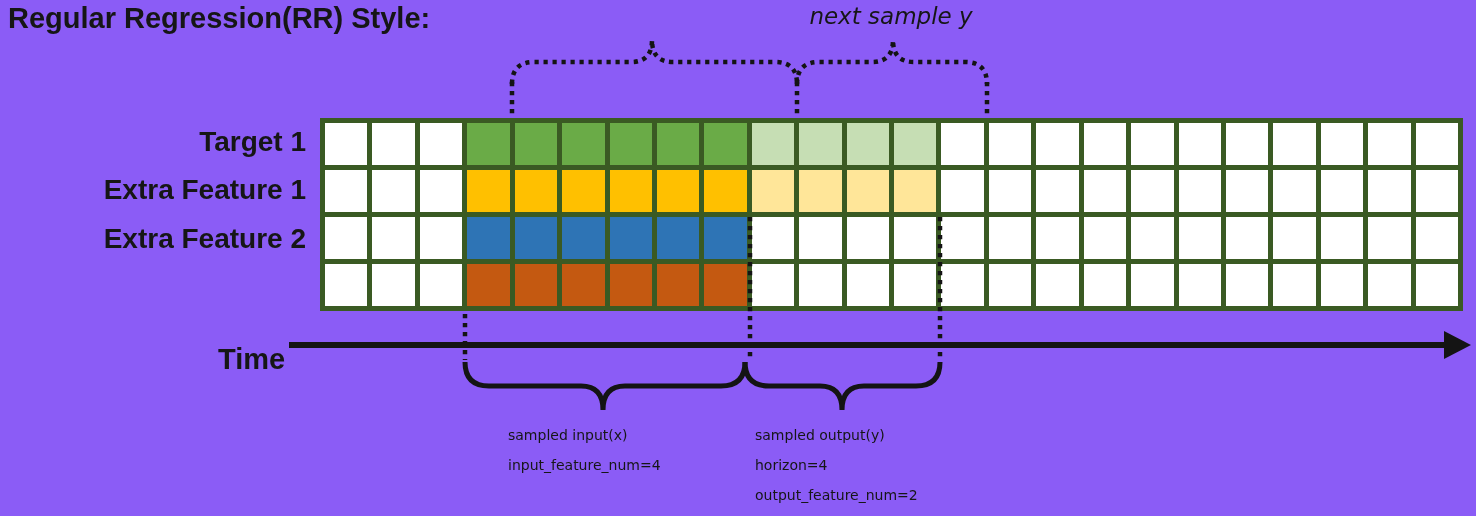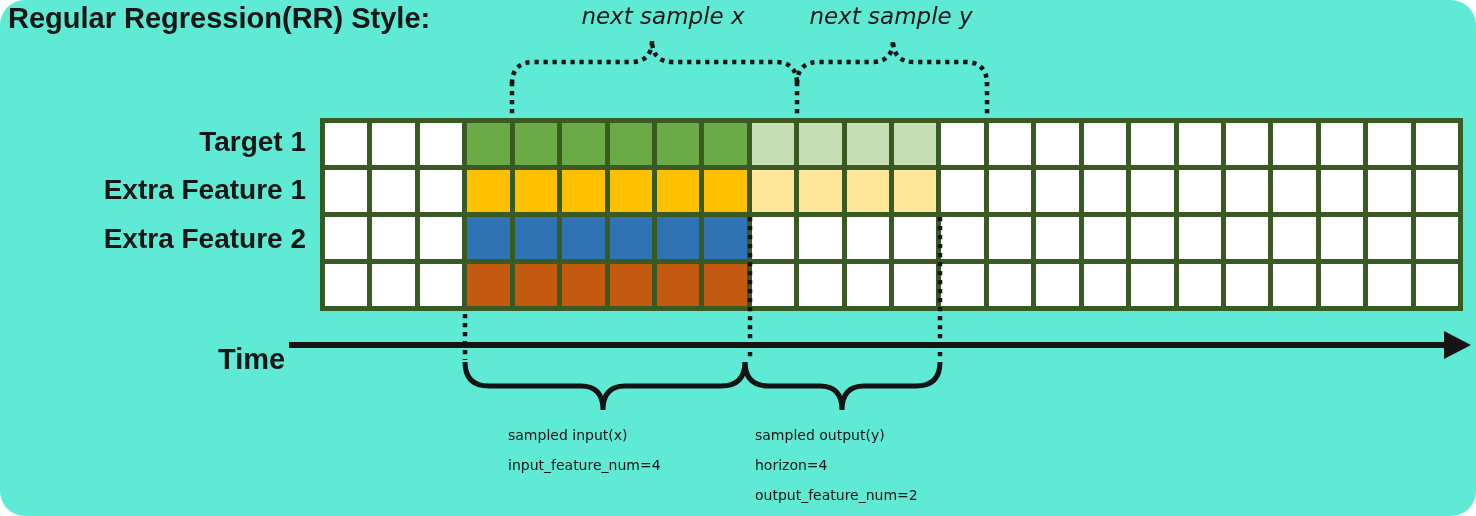--- a/index.html
+++ b/index.html
@@ -1,17 +1,17 @@
 <!DOCTYPE html>
 <html><head>
 <meta charset="utf-8">
 <style>
   html,body{margin:0;padding:0;background:#ffffff;}
-  .stage{position:relative;width:1476px;height:516px;background:#5eead4;overflow:hidden;
-         font-family:"Liberation Sans",sans-serif;color:#161616;border-radius:25px;}
+  .stage{position:relative;width:1476px;height:516px;background:#8b5cf6;overflow:hidden;
+         font-family:"Liberation Sans",sans-serif;color:#161616;}
 
   .title{position:absolute;left:8px;top:2px;font-size:29px;font-weight:700;white-space:nowrap;}
 
   .row-labels{position:absolute;left:0;top:118px;width:312px;height:193px;
               display:grid;grid-template-rows:repeat(4,1fr);}
   .row-label{display:flex;align-items:center;justify-content:flex-end;
              font-size:28px;font-weight:700;padding-right:6px;white-space:nowrap;}
 
   .sample-grid{position:absolute;left:320px;top:118px;width:1143px;height:193px;
                display:grid;gap:5px;padding:5px;box-sizing:border-box;}
@@ -36,21 +36,20 @@
   .axis{stroke:#141414;stroke-width:6;}
   .axis-head{fill:#141414;stroke:none;}
 </style>
 </head>
 <body>
 
 <div class="stage">
 
   <div class="title">Regular Regression(RR) Style:</div>
 
-  <div class="annot-top x">next sample x</div>
   <div class="annot-top y">next sample y</div>
 
   <div class="row-labels">
     <div class="row-label">Target 1</div>
     <div class="row-label">Extra Feature 1</div>
     <div class="row-label">Extra Feature 2</div>
   </div>
 
   <div class="sample-grid" style="background: rgb(58, 90, 35); grid-template-columns: repeat(24, 1fr); grid-template-rows: repeat(4, 1fr);">
       <div class="cell" style="background: rgb(255, 255, 255);"></div>

